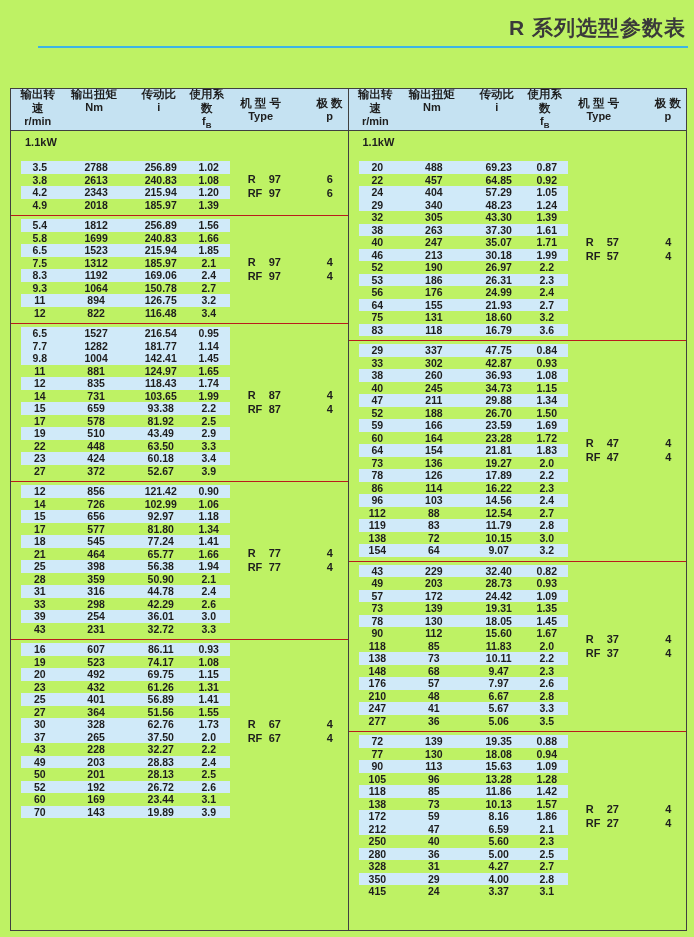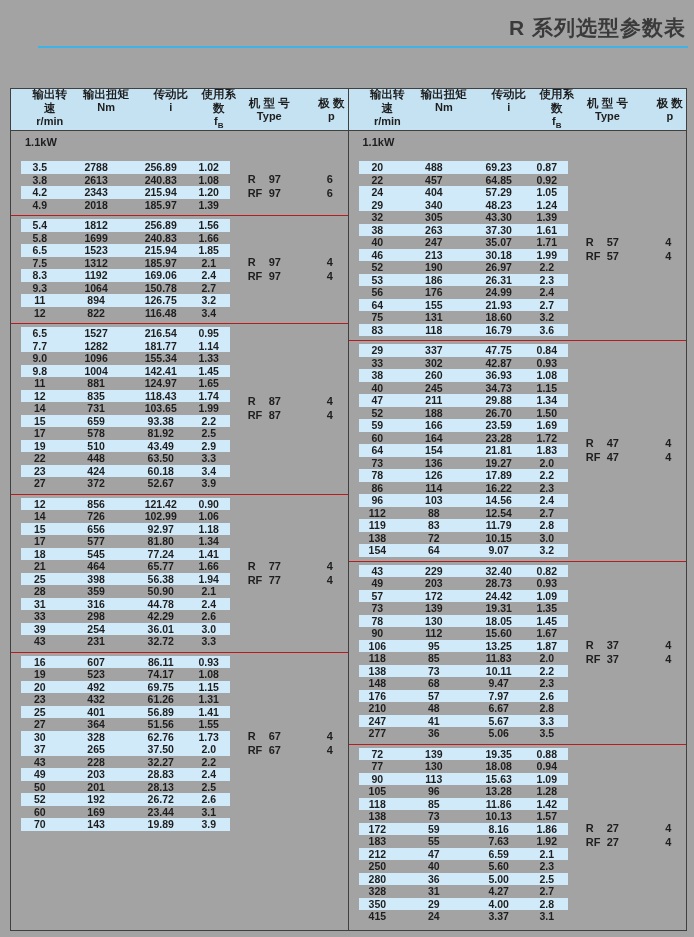--- a/index.html
+++ b/index.html
@@ -1,29 +1,29 @@
 <!DOCTYPE html>
 <html><head>
 <meta charset="utf-8">
 <style>
   html,body{margin:0;padding:0;background:#ffffff;}
-  #page{position:relative;width:694px;height:937px;background:#a3a3a3;overflow:hidden;
+  #page{position:relative;width:694px;height:937px;background:#bef264;overflow:hidden;
         font-family:"Liberation Sans","DejaVu Sans",sans-serif;color:#1e1e1e;}
   
   #title{position:absolute;top:14px;right:8px;font-size:21px;font-weight:bold;color:#3a3a3a;letter-spacing:1px;}
   #title-rule{position:absolute;top:46px;left:38px;width:650px;height:2px;background:#3cb4e6;}
   
   #table-box{position:absolute;left:10px;top:88px;width:677px;height:843px;
              border:1.5px solid #404040;display:flex;box-sizing:border-box;}
   .half{width:50%;display:flex;flex-direction:column;box-sizing:border-box;overflow:hidden;}
   .half-left{border-right:1.5px solid #404040;}
   
   .head-band{height:42px;flex:0 0 42px;background:#c5e2f2;border-bottom:1.5px solid #404040;
              display:flex;align-items:center;box-sizing:border-box;}
-  .cols{margin-left:20px;width:62%;display:flex;}
+  .cols{margin-left:8px;width:62%;display:flex;}
   .c1{width:18%;text-align:center;}
   .c2{width:36%;text-align:center;}
   .c3{width:26%;text-align:center;}
   .c4{width:20%;text-align:center;}
   .tarea{flex:1;display:flex;}
   .tmodel{width:55%;}
   .tspacer{width:15%;}
   .tpoles{width:30%;text-align:center;}
   .hlabel{font-size:11.5px;font-weight:bold;line-height:14px;text-align:center;}
   .hunit{font-size:11px;font-weight:bold;line-height:13px;text-align:center;}
@@ -211,26 +211,20 @@
                 <span class="cell c2">1527</span>
                 <span class="cell c3">216.54</span>
                 <span class="cell c4">0.95</span>
               </div>
               <div class="row stripe">
                 <span class="cell c1">7.7</span>
                 <span class="cell c2">1282</span>
                 <span class="cell c3">181.77</span>
                 <span class="cell c4">1.14</span>
               </div>
-              <div class="row">
-                <span class="cell c1">9.0</span>
-                <span class="cell c2">1096</span>
-                <span class="cell c3">155.34</span>
-                <span class="cell c4">1.33</span>
-              </div>
               <div class="row stripe">
                 <span class="cell c1">9.8</span>
                 <span class="cell c2">1004</span>
                 <span class="cell c3">142.41</span>
                 <span class="cell c4">1.45</span>
               </div>
               <div class="row">
                 <span class="cell c1">11</span>
                 <span class="cell c2">881</span>
                 <span class="cell c3">124.97</span>
@@ -802,26 +796,20 @@
                 <span class="cell c2">130</span>
                 <span class="cell c3">18.05</span>
                 <span class="cell c4">1.45</span>
               </div>
               <div class="row">
                 <span class="cell c1">90</span>
                 <span class="cell c2">112</span>
                 <span class="cell c3">15.60</span>
                 <span class="cell c4">1.67</span>
               </div>
-              <div class="row stripe">
-                <span class="cell c1">106</span>
-                <span class="cell c2">95</span>
-                <span class="cell c3">13.25</span>
-                <span class="cell c4">1.87</span>
-              </div>
               <div class="row">
                 <span class="cell c1">118</span>
                 <span class="cell c2">85</span>
                 <span class="cell c3">11.83</span>
                 <span class="cell c4">2.0</span>
               </div>
               <div class="row stripe">
                 <span class="cell c1">138</span>
                 <span class="cell c2">73</span>
                 <span class="cell c3">10.11</span>
@@ -913,26 +901,20 @@
                 <span class="cell c1">138</span>
                 <span class="cell c2">73</span>
                 <span class="cell c3">10.13</span>
                 <span class="cell c4">1.57</span>
               </div>
               <div class="row stripe">
                 <span class="cell c1">172</span>
                 <span class="cell c2">59</span>
                 <span class="cell c3">8.16</span>
                 <span class="cell c4">1.86</span>
-              </div>
-              <div class="row">
-                <span class="cell c1">183</span>
-                <span class="cell c2">55</span>
-                <span class="cell c3">7.63</span>
-                <span class="cell c4">1.92</span>
               </div>
               <div class="row stripe">
                 <span class="cell c1">212</span>
                 <span class="cell c2">47</span>
                 <span class="cell c3">6.59</span>
                 <span class="cell c4">2.1</span>
               </div>
               <div class="row">
                 <span class="cell c1">250</span>
                 <span class="cell c2">40</span>

